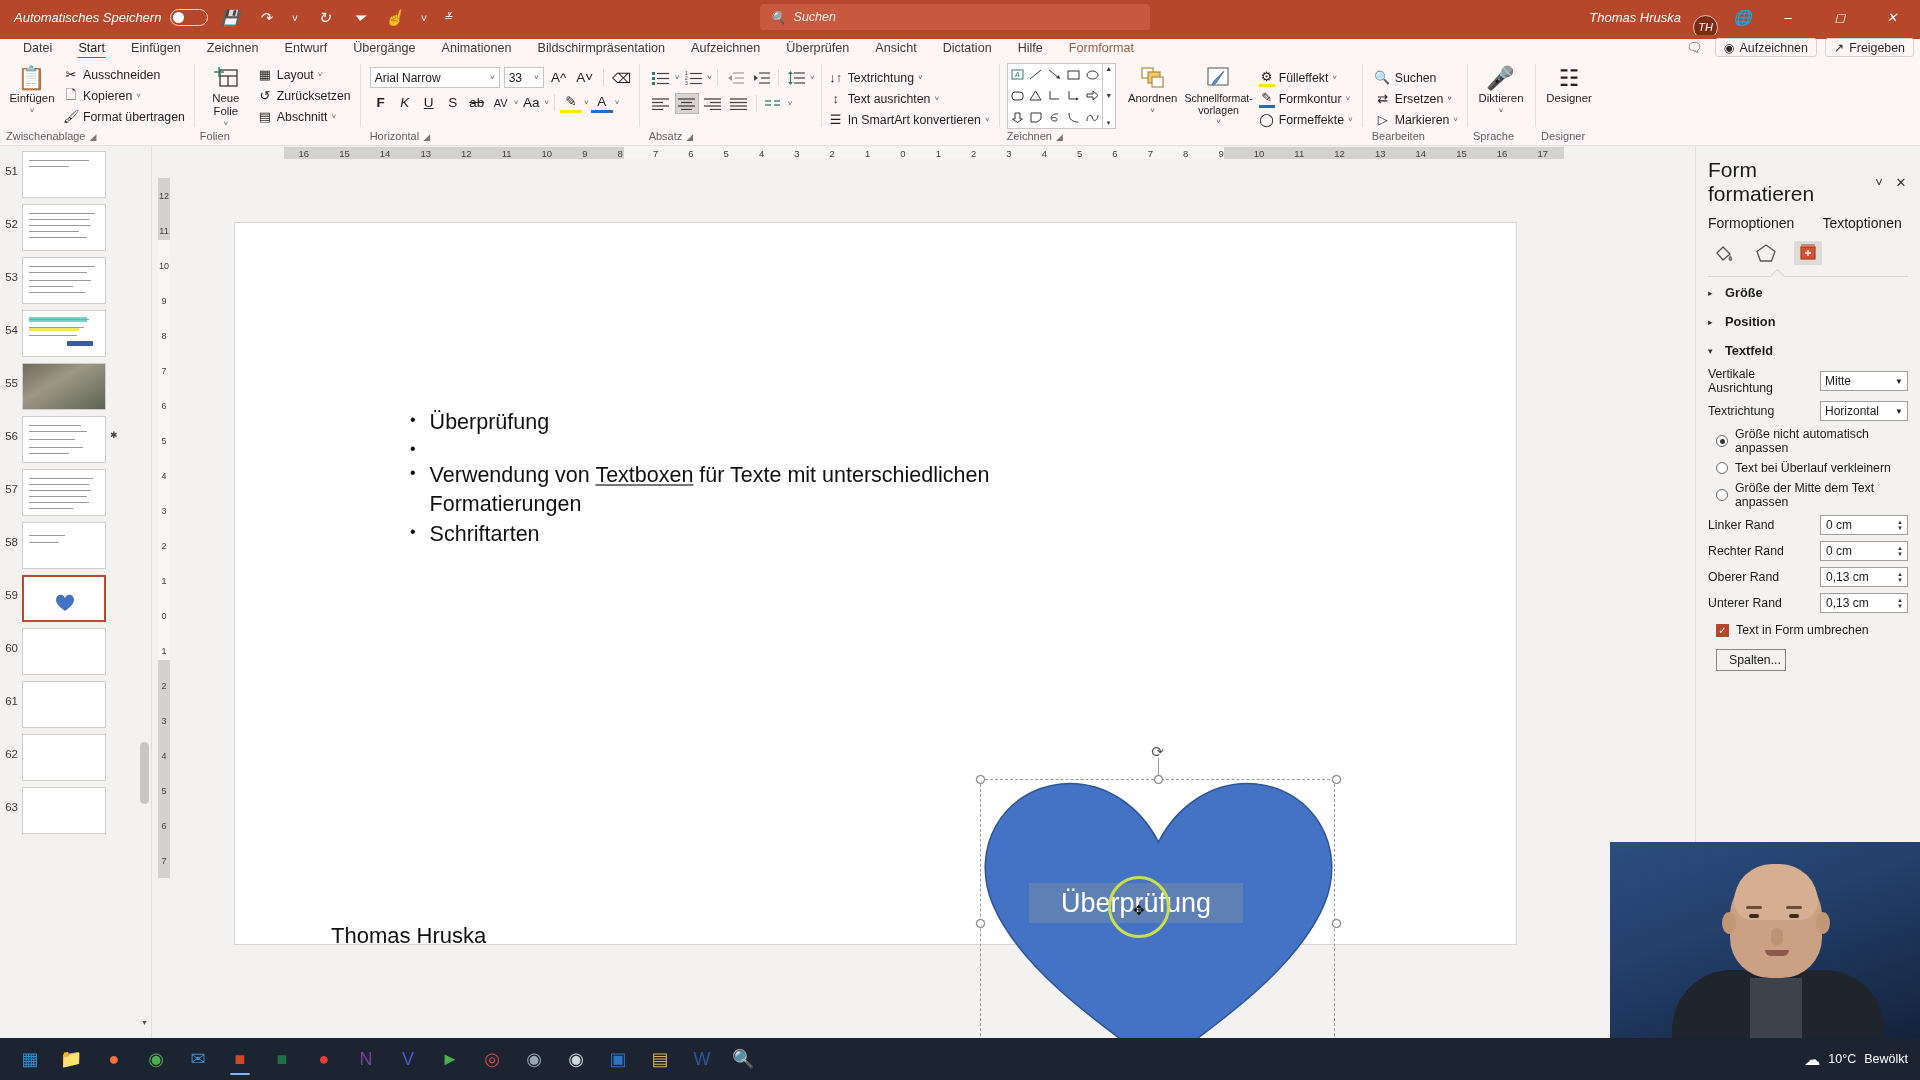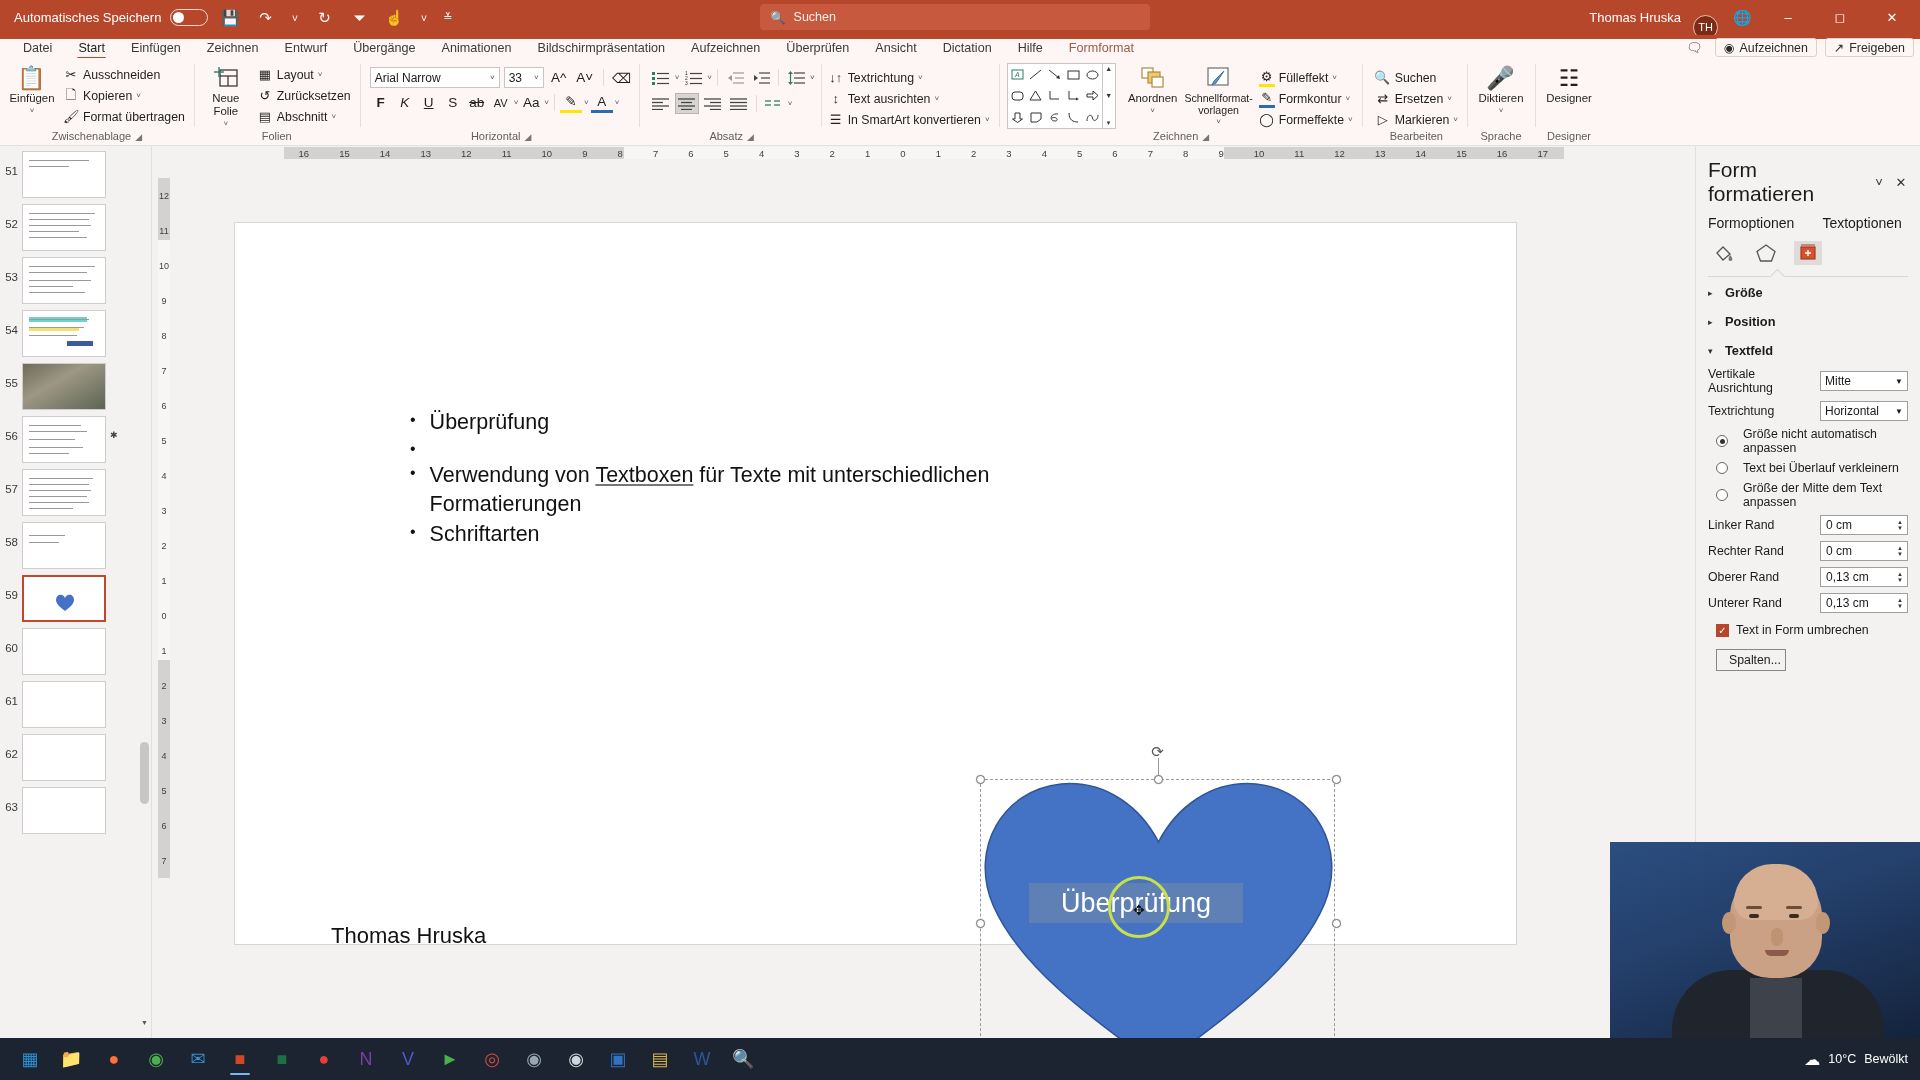--- a/index.html
+++ b/index.html
@@ -8,21 +8,21 @@
     font-family: "Liberation Sans", sans-serif;
     font-size: 13px;
     background: #f3f2f1;
     color: #1b1b1b;
     -webkit-font-smoothing: antialiased;
   }
 
   
   .titlebar {
     height: 35px; background: #b7472a; color: #fff;
-    display: flex; align-items: center; position: relative;
+    display: flex; align-items: center; position: relative; font-style: italic;
   }
   .tb-left { display:flex; align-items:center; gap:9px; padding-left:14px; }
   .autosave-label { font-size: 13px; white-space: nowrap; }
   .toggle {
     width: 38px; height: 17px; border-radius: 9px;
     border: 1.3px solid #f3d9d2; position: relative; background: transparent;
   }
   .toggle .knob {
     position:absolute; left:2px; top:1.6px; width:11px; height:11px;
     border-radius:50%; background:#fff;
@@ -88,21 +88,21 @@
   .ribbon {
     height: 88px; background: #fdf6f5; display:flex; align-items:stretch;
     border-bottom: 1px solid #e4e0df; position:relative;
   }
   .rgroup { position:relative; display:flex; flex-direction:column; padding: 3px 6px 0; }
   .rgroup + .rgroup::before {
     content:""; position:absolute; left:0; top:6px; bottom:18px; width:1px; background:#e6dedd;
   }
   .rg-body { flex:1; display:flex; align-items:flex-start; gap: 2px; }
   .rg-label {
-    font-size: 11px; color: #605e5c; text-align:center; padding-bottom:2px; height: 15px;
+    font-size: 11px; color: #605e5c; padding-bottom:2px; height: 15px;
   }
   .rg-label .dlg { font-size:9px; margin-left:4px; color:#777;}
   .bigbtn {
     width: 52px; display:flex; flex-direction:column; align-items:center; gap:1px;
     padding-top: 4px; font-size:11.4px; color:#201f1e; text-align:center; line-height:1.15;
   }
   .bigbtn .gl { font-size: 23px; line-height:1; height:26px; display:flex; align-items:center;}
   .smallrow { display:flex; align-items:center; gap:4px; height:21px; padding: 0 3px;
               font-size:12.3px; color:#201f1e; white-space:nowrap; }
   .smallrow .gl { width:16px; text-align:center; font-size:13px; }
@@ -262,21 +262,21 @@
   .sect .arw { font-size: 9px; font-weight:normal; color:#333; width:9px; }
   .prow { display:flex; align-items:center; padding: 3px 12px; font-size: 12.3px; }
   .prow label { flex:1; }
   .combo {
     width: 88px; height: 20px; background:#fff; border:1px solid #a19f9d;
     display:flex; align-items:center; justify-content:space-between; padding: 0 4px;
     font-size:12px;
   }
   .combo .cv { color:#1b1b1b; }
   .combo .ca { font-size: 8px; }
-  .radio-row { display:flex; align-items:center; gap:15px; padding: 3px 12px 3px 20px; font-size:12.3px;}
+  .radio-row { display:flex; align-items:center; gap:7px; padding: 3px 12px 3px 20px; font-size:12.3px;}
   .radio { width:12px; height:12px; border-radius:50%; border:1px solid #666; background:#fff; position:relative; flex:none;}
   .radio.on::after{ content:""; position:absolute; left:2.5px; top:2.5px; width:5px; height:5px; border-radius:50%; background:#333;}
   .spin {
     width: 88px; height: 20px; background:#fff; border:1px solid #a19f9d;
     display:flex; align-items:center; justify-content:space-between; padding: 0 2px 0 5px; font-size:12px;
   }
   .spin .arrows { display:flex; flex-direction:column; font-size:6px; line-height:1; color:#333; padding-right:2px;}
   .check-row { display:flex; align-items:center; gap:7px; padding: 7px 12px 3px 20px; font-size:12.3px;}
   .chk { width:13px; height:13px; background:#b7472a; color:#fff; font-size:10px;
          display:flex; align-items:center; justify-content:center; flex:none; }

